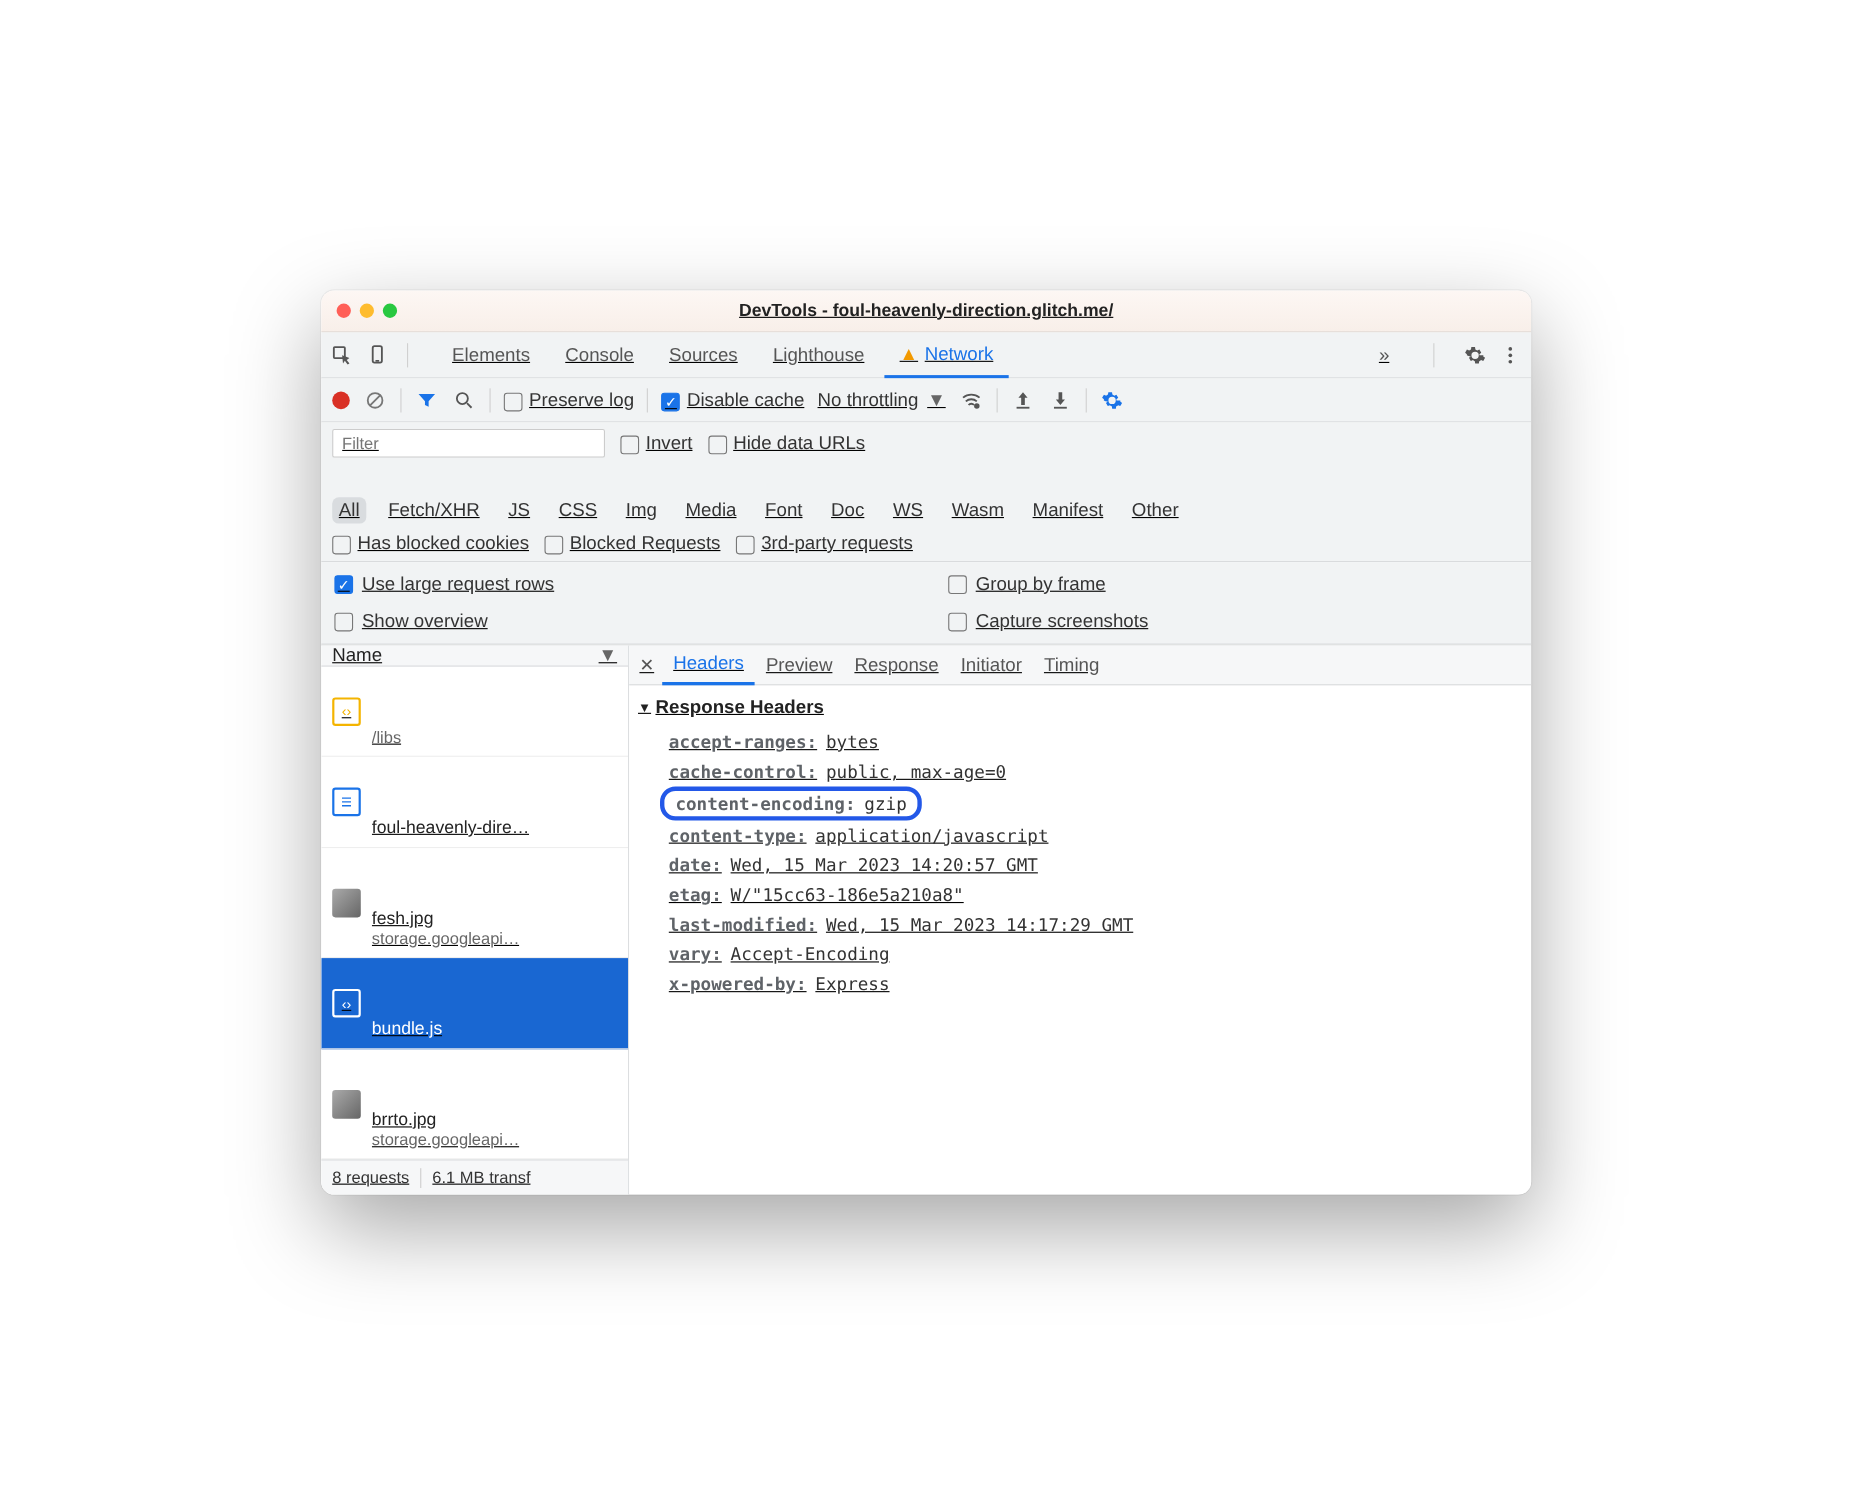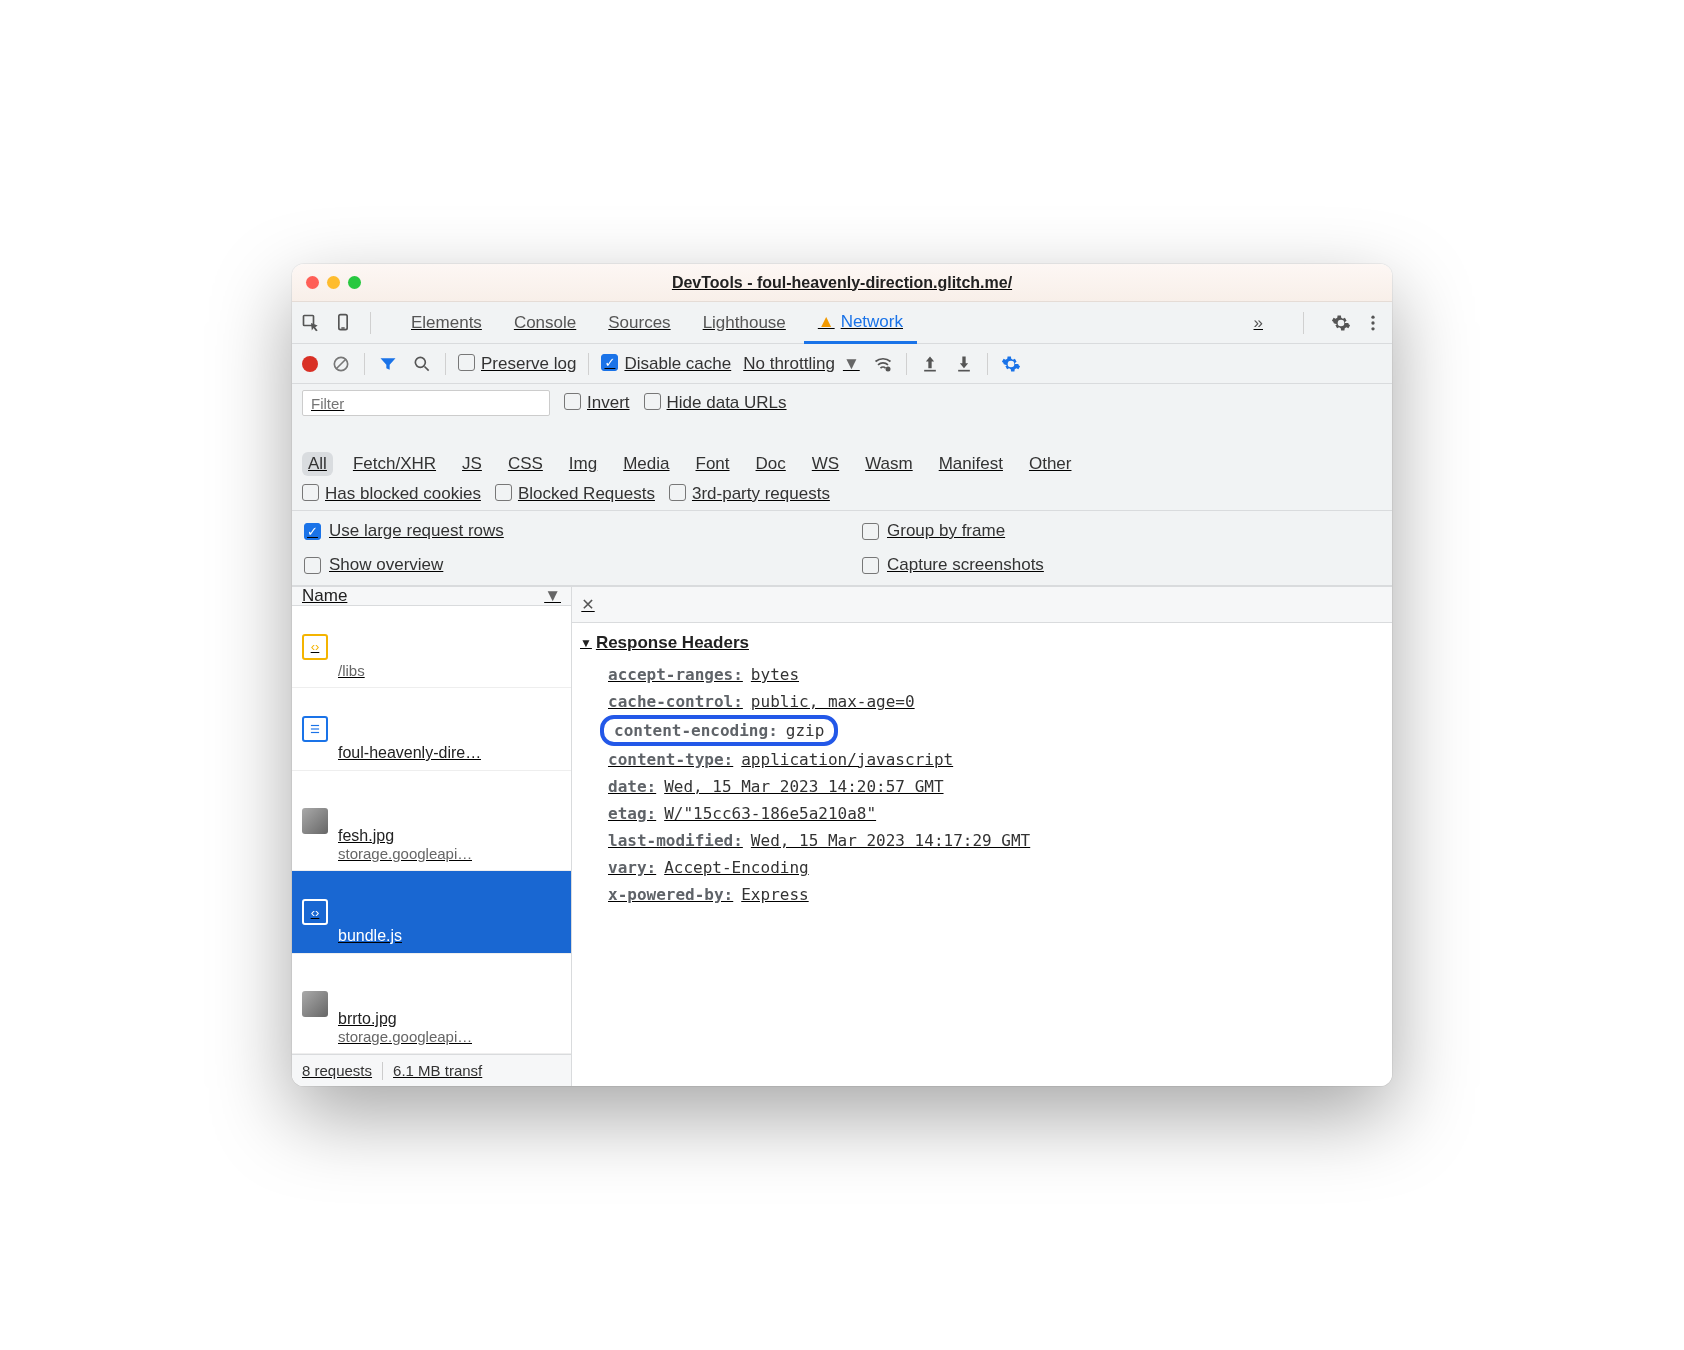--- a/index.html
+++ b/index.html
@@ -53,21 +53,21 @@
   .iconbtn svg{width:20px;height:20px;}
   
   .toolbar {
     height:40px;background:#f1f3f4;border-bottom:1px solid #d9dbdd;
     display:flex;align-items:center;padding:0 10px;gap:12px;font-size:17px;color:#333;
   }
   .record{width:16px;height:16px;border-radius:50%;background:#d93025;}
   .checkbox{width:17px;height:17px;border:1.5px solid #777;border-radius:3px;display:inline-flex;align-items:center;justify-content:center;flex-shrink:0;}
   .checkbox.checked{background:#1a73e8;border-color:#1a73e8;}
   .checkbox.checked::after{content:"✓";color:#fff;font-size:13px;line-height:1;}
-  .toolbar-label{display:flex;align-items:flex-start;gap:6px;}
+  .toolbar-label{display:flex;align-items:flex-end;gap:6px;}
   .throttle{color:#333;display:flex;align-items:center;gap:8px;}
   .toolbar .sep{width:1px;height:22px;background:#d0d0d0;}
   
   .filterbar{background:#f1f3f4;border-bottom:1px solid #d9dbdd;padding:6px 10px;display:flex;flex-direction:column;gap:8px;font-size:17px;color:#333;}
   .filterbar .row{display:flex;align-items:center;gap:14px;flex-wrap:wrap;}
   .filter-input{width:248px;height:26px;border:1px solid #ccc;background:#fff;padding:2px 8px;font-size:15px;color:#888;border-radius:2px;}
   .type-chip{padding:2px 6px;border-radius:6px;cursor:pointer;font-size:17px;margin-top:28px;}
   .type-chip.active{background:#d9dcdf;}
   
   .optionsbar{background:#f1f3f4;border-bottom:1px solid #d9dbdd;padding:10px 12px;display:grid;grid-template-columns:1fr 1fr;gap:14px 40px;font-size:17px;color:#333;}
@@ -347,20 +347,27 @@
       <div class="reqfooter">
         <span>8 requests</span>
         <span class="vsep"></span>
         <span>6.1 MB transf</span>
       </div>
     </div>
 
     <div class="details">
       <div class="dtabs">
         <span class="closex">✕</span>
+        <div id="detail-tabs" style="display:flex">
+            <span class="dtab active">Headers</span>
+            <span class="dtab">Preview</span>
+            <span class="dtab">Response</span>
+            <span class="dtab">Initiator</span>
+            <span class="dtab">Timing</span>
+          </div>
       </div>
       <div class="dbody">
         <div class="section-title">
           <span class="tri">▼</span>
           <span>Response Headers</span>
         </div>
         <div id="header-lines"><div class="hdrline">
               <span class="k">accept-ranges:</span>
               <span class="v">bytes</span>
             </div><div class="hdrline">

